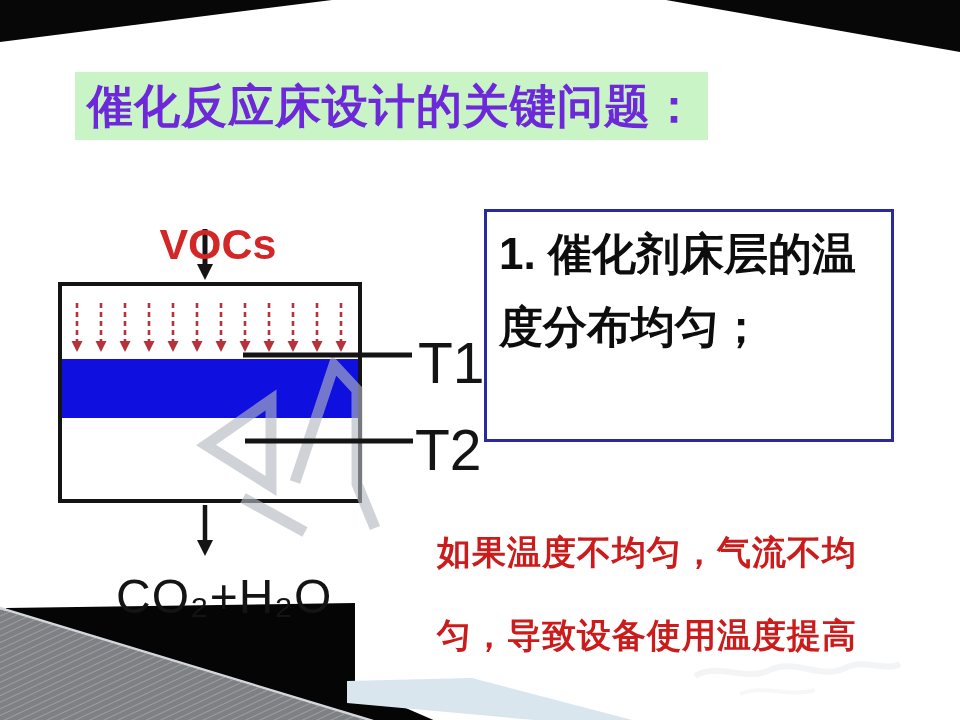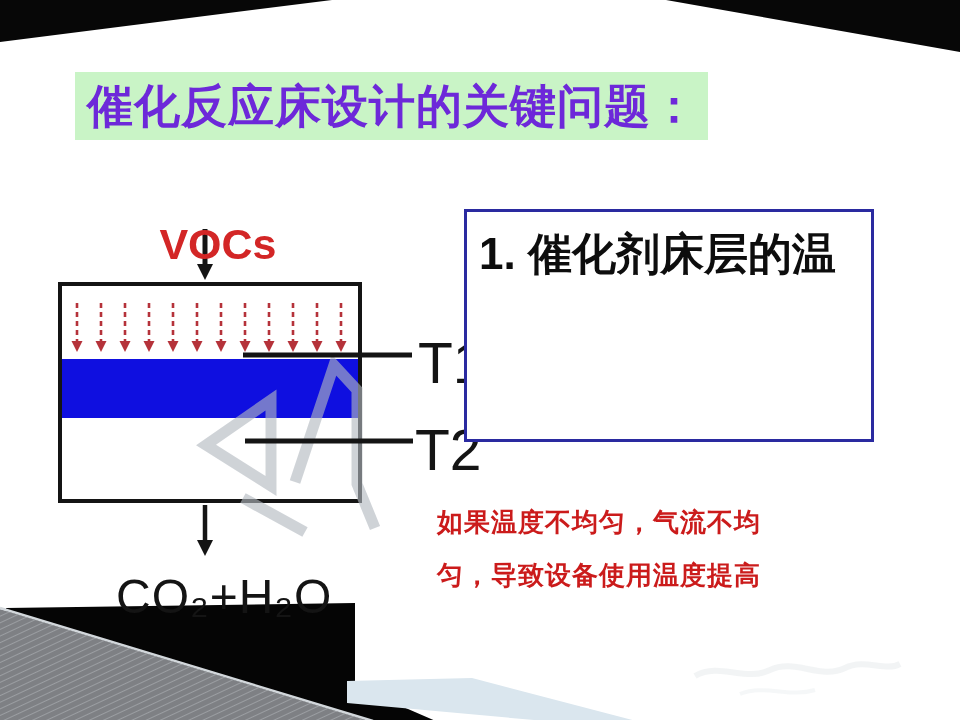--- a/index.html
+++ b/index.html
@@ -14,28 +14,28 @@
     color:#6d28d9;font-weight:bold;font-size:46px;line-height:68px;
     padding-left:12px;box-sizing:border-box;letter-spacing:1px;white-space:nowrap;
   }
   #vocs{left:148px;top:183px;width:140px;text-align:center;
     font-size:43px;font-weight:bold;color:var(--vocs-red,#d32626);margin-top:37px;}
   .t-label{font-size:57px;color:#141414;font-weight:400;text-align:center;}
   #t1{left:418px;top:330px;}
   #t2{left:415px;top:417px;}
   #outlet{left:116px;top:569px;font-size:48px;color:#141414;letter-spacing:1px;}
   #keypoints{
-    left:464px;top:209px;width:410px;height:233px;background:#ffffff;
+    left:484px;top:209px;width:410px;height:233px;background:#ffffff;
     border:3px solid var(--border-blue,#2a2aa0);box-sizing:border-box;
     padding:5px 0 8px 12px;
   }
   .kp-line{font-size:44px;font-weight:bold;color:#0d0d0d;line-height:73px;white-space:nowrap;}
   #warning{left:437px;top:496px;width:500px;}
-  .warn-line{font-size:26px;font-weight:bold;color:var(--warning-red,#cb1b1b);
-    line-height:53px;white-space:nowrap;letter-spacing:1px;}
+  .warn-line{font-size:34px;font-weight:bold;color:var(--warning-red,#cb1b1b);
+    line-height:53px;white-space:nowrap;letter-spacing:1px;margin-top:30px;}
 </style>
 </head>
 <body>
 
 <div id="slide">
 
   <svg id="gfx" viewBox="0 0 960 720">
     <defs>
       <marker id="mk-black" markerUnits="userSpaceOnUse" markerWidth="20" markerHeight="20" refX="2" refY="9" orient="auto">
         <path d="M0,1 L16,9 L0,17 Z" fill="#141414"></path>
@@ -97,20 +97,21 @@
 
   <div id="title" class="abs">催化反应床设计的关键问题：</div>
 
   <div id="vocs" class="abs">VOCs</div>
   <div id="t1" class="abs t-label">T1</div>
   <div id="t2" class="abs t-label">T2</div>
   <div id="outlet" class="abs">CO₂+H₂O</div>
 
   <div id="keypoints" class="abs">
     <div class="kp-line">1. 催化剂床层的温</div>
+    <div class="kp-line">度分布均匀；</div>
   </div>
 
   <div id="warning" class="abs">
     <div class="warn-line">如果温度不均匀，气流不均</div>
     <div class="warn-line">匀，导致设备使用温度提高</div>
   </div>
 
 </div>
 
 </body></html>

